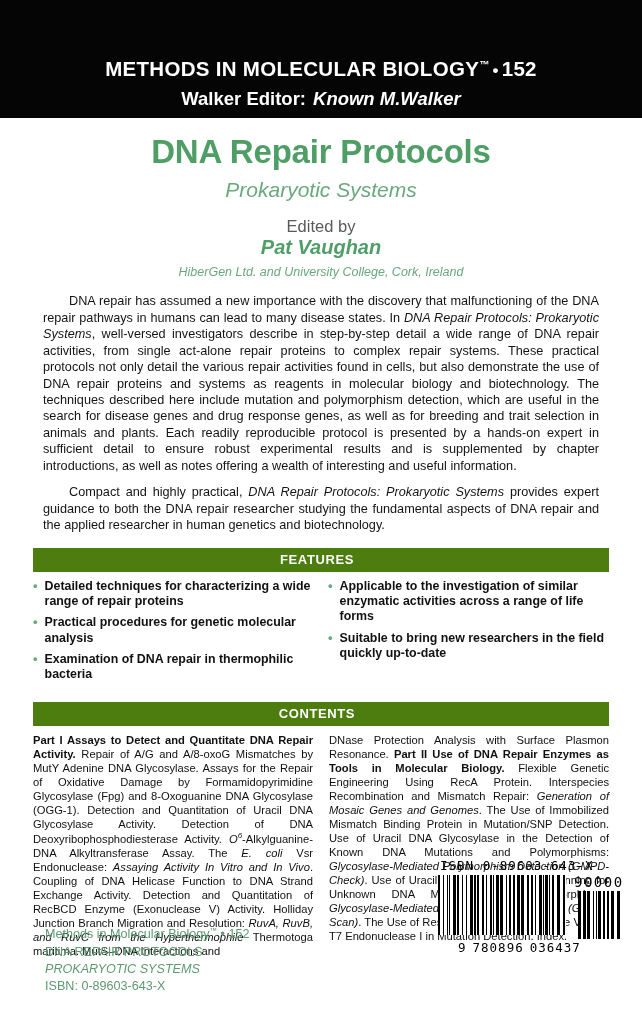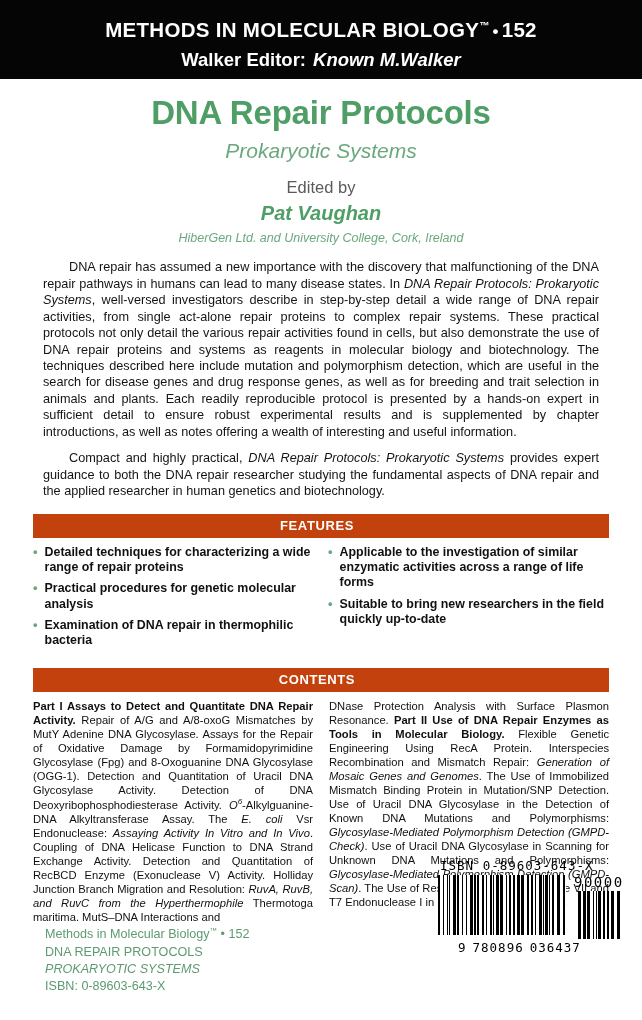--- a/index.html
+++ b/index.html
@@ -12,21 +12,21 @@
     height: 1020px;
     font-family: "Liberation Sans", sans-serif;
     color: #1a1a1a;
     overflow: hidden;
     position: relative;
   }
 
   
   .series-header {
     background: #050505;
-    height: 79px;
+    height: 118px;
     width: 642px;
     display: flex;
     flex-direction: column;
     align-items: center;
     justify-content: flex-end;
     padding-bottom: 8px;
     box-sizing: border-box;
   }
   .series-line1 {
     color: #ffffff;
@@ -80,21 +80,20 @@
   .edited-by {
     color: #5a5a5a;
     font-size: 16.5px;
     margin-top: 16px;
   }
   .editor {
     color: #4e9e66;
     font-size: 20px;
     font-weight: bold;
     font-style: italic;
-    margin-top: 5px;
   }
   .affiliation {
     color: #6aa97e;
     font-size: 12.5px;
     font-style: italic;
     margin-top: 6px;
   }
 
   
   .blurb {
@@ -105,21 +104,21 @@
     color: #141414;
   }
   .blurb p { margin: 0; }
   .blurb p + p { margin-top: 10px; }
   .blurb .indent { display: inline-block; width: 26px; }
   .blurb i { font-style: italic; }
 
   
   .section-bar {
     margin: 0 33px;
-    background: #c2410c;
+    background: #4d7c0f;
     color: #ffffff;
     text-align: center;
     font-weight: bold;
     font-size: 13px;
     letter-spacing: 0.6px;
     padding: 4px 8px 5px 0;
   }
   .bar-features { margin-top: 14px; }
   .bar-contents { margin-top: 13px; }
 

